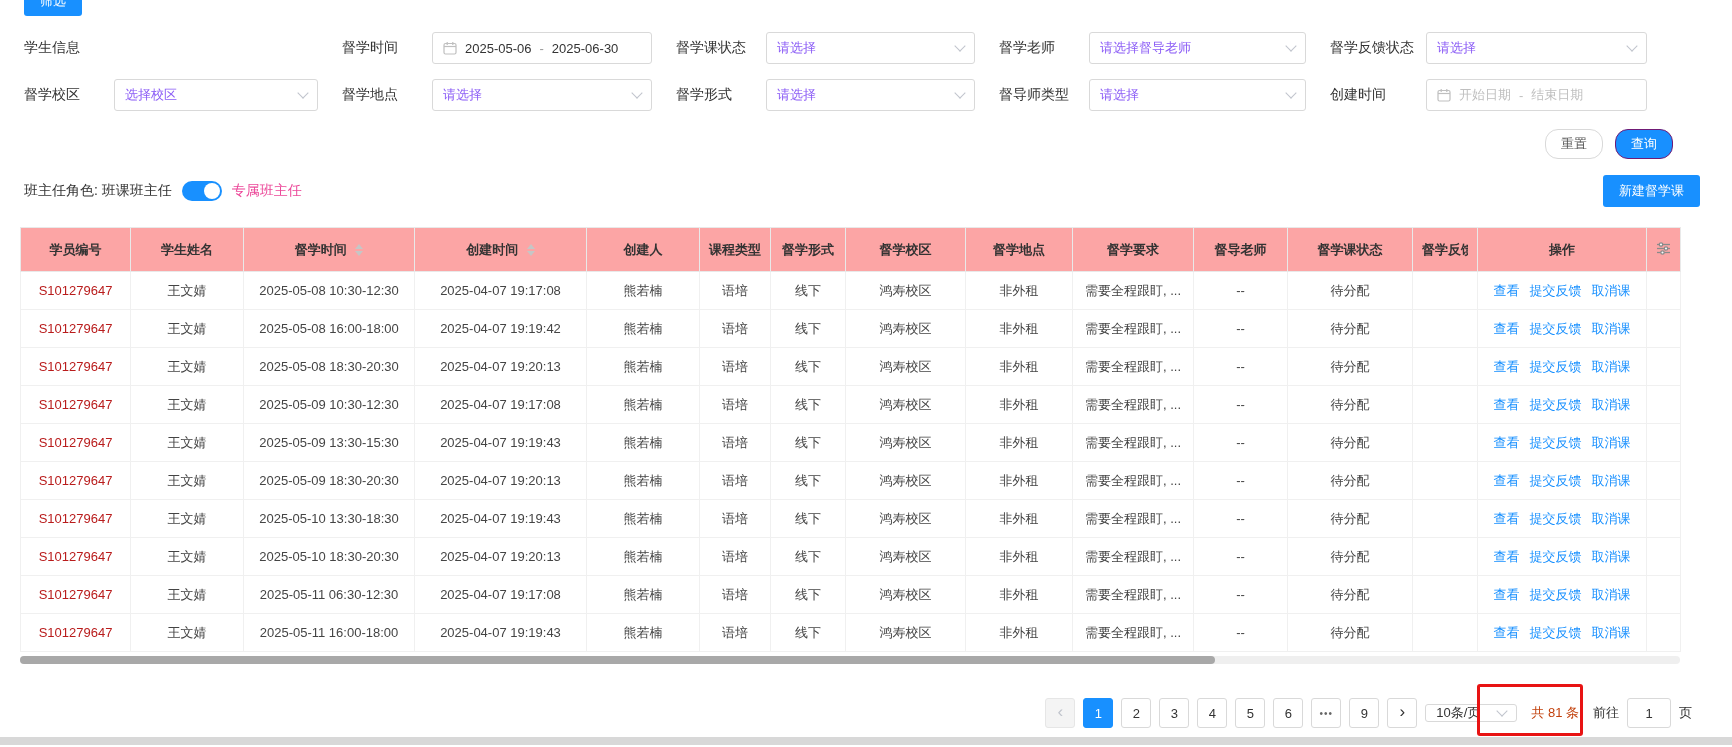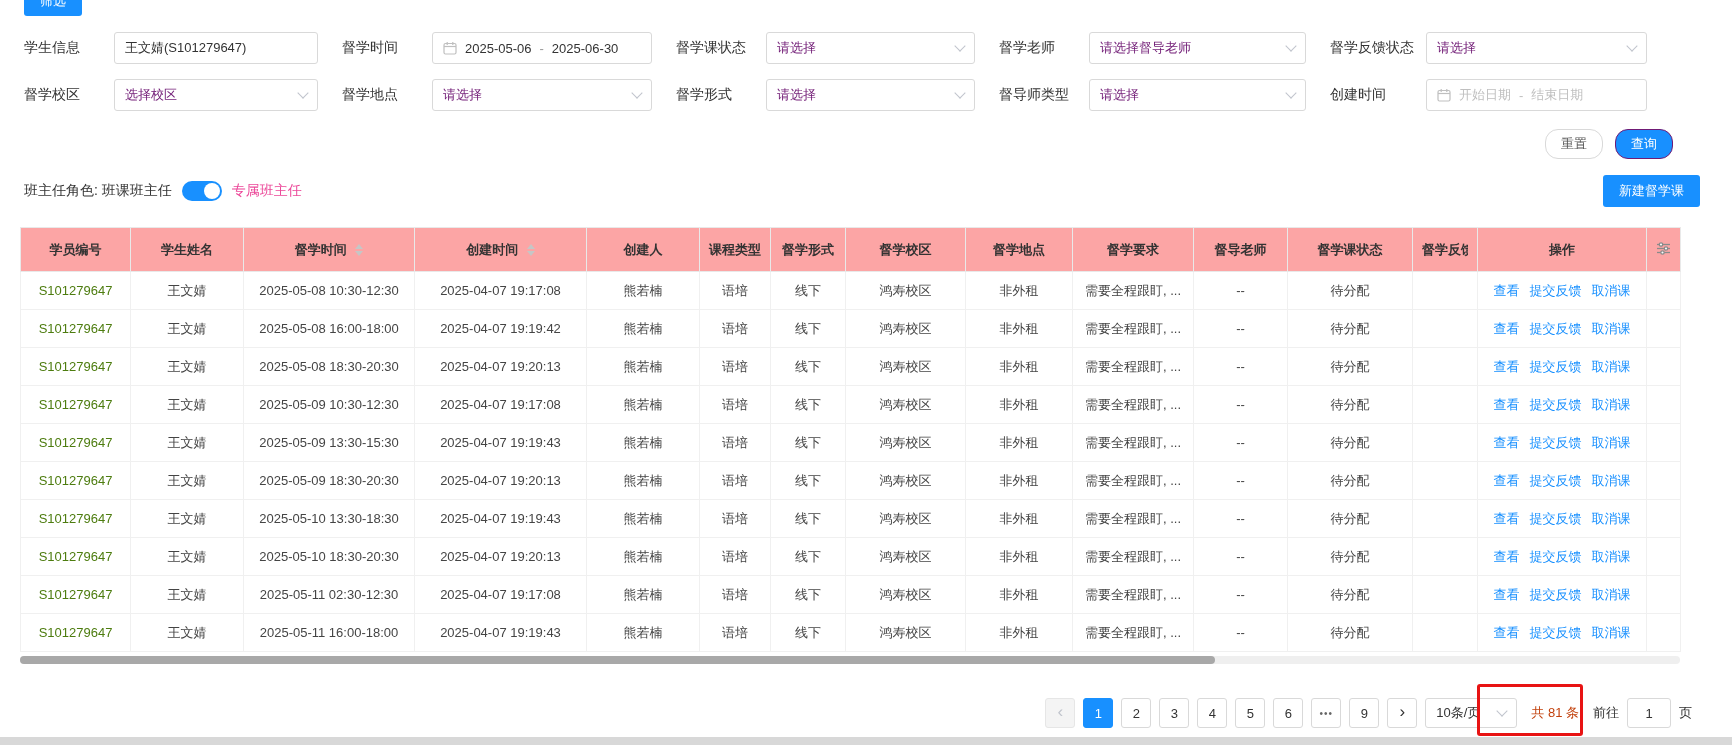--- a/index.html
+++ b/index.html
@@ -27,21 +27,21 @@
   .f-item { display:flex; align-items:center; min-width:0; }
   .f-label { flex:none; width:90px; font-size:14px; color:#333; }
   .f-item.wide-label .f-label { width:96px; }
   .control {
     height:32px; border:1px solid #d9d9d9; border-radius:3px; background:#fff;
     display:flex; align-items:center; padding:0 10px; font-size:13px;
     flex:1; margin-right:24px; min-width:0; color:#333;
   }
   .f-item.wide-label .control { margin-right:40px; }
   input.control { font-family:inherit; }
-  .placeholder { color:#701a75; white-space:nowrap; overflow:hidden; }
+  .placeholder { color:#8b5cf6; white-space:nowrap; overflow:hidden; }
   .chevron {
     width:8px; height:8px; border-right:1.4px solid #c0c4cc; border-bottom:1.4px solid #c0c4cc;
     transform:rotate(45deg); margin-top:-4px; margin-left:auto; flex:none;
   }
   .cal-icon { display:flex; align-items:center; margin-right:8px; flex:none; }
   .date-val { white-space:nowrap; }
   .date-sep { margin:0 8px; color:#999; }
   .daterange.empty .date-val, .daterange.empty .date-sep { color:#bfbfbf; }
 
   .filter-actions {
@@ -67,21 +67,21 @@
   .table-area { margin:20px 0 0 20px; width:1660px; }
   table.data-table { border-collapse:collapse; table-layout:fixed; width:1660px; border:1px solid #ebebeb; }
   .data-table th {
     background:#fca5a5; height:44px; font-size:13px; font-weight:700; color:#333;
     border:1px solid #e9e9e9; text-align:center; padding:0 6px; white-space:nowrap; overflow:hidden;
   }
   .data-table td {
     height:38px; font-size:13px; color:#444; border:1px solid #f0f0f0;
     text-align:center; padding:0 8px; white-space:nowrap; overflow:hidden; background:#fff;
   }
-  .data-table td.link { color:#4d7c0f; cursor:pointer; }
+  .data-table td.link { color:#b91c1c; cursor:pointer; }
   .data-table td.ops { border-left:1px solid #b91c1c; }
   .data-table td.ops a { color:#1890ff; margin:0 5px; cursor:pointer; text-decoration:none; }
   .sorters { display:inline-flex; flex-direction:column; margin-left:5px; vertical-align:middle; }
   .caret { width:0; height:0; border-left:4px solid transparent; border-right:4px solid transparent; }
   .caret.up { border-bottom:5px solid #c6c6c6; margin-bottom:2px; }
   .caret.down { border-top:5px solid #c6c6c6; }
   .clip-label { display:inline-block; max-width:46px; overflow:hidden; white-space:nowrap; vertical-align:middle; }
   th.settings-col { padding:0; }
 
   .h-scroll { margin-top:4px; width:1660px; height:8px; background:#efefef; border-radius:4px; position:relative; }
@@ -95,21 +95,21 @@
   .pages { display:flex; gap:8px; }
   .page-btn {
     min-width:30px; height:30px; border:1px solid #d9d9d9; border-radius:3px; background:#fff;
     color:#333; font-size:13px; font-family:inherit; display:flex; align-items:center; justify-content:center;
     cursor:pointer; padding:0 4px;
   }
   .page-btn.active { background:#1890ff; border-color:#1890ff; color:#fff; }
   .page-btn.disabled { background:#f4f4f4; border-color:#e6e6e6; color:#c0c4cc; }
   .page-btn.arrow { font-size:17px; padding-bottom:2px; }
   .page-btn.ellipsis { color:#666; font-size:10px; letter-spacing:1px; }
-  .page-size { flex:none; width:92px; margin:0; height:30px; }
+  .page-size { flex:none; width:92px; margin:0; height:18px; }
   .total-count { color:#c2410c; margin:0 6px; white-space:nowrap; }
   .goto-label, .goto-suffix { color:#333; }
   .goto-input {
     width:44px; height:30px; border:1px solid #d9d9d9; border-radius:3px; text-align:center;
     font-size:13px; font-family:inherit; color:#333;
   }
 
   
   .red-annotation {
     position:absolute; left:1477px; top:684px; width:106px; height:52px;
@@ -123,21 +123,20 @@
 <body>
 
 <div class="page">
 
   <button class="top-btn">筛选</button>
 
   <div class="filters">
     <div class="filter-grid">
       <div class="f-item">
         <span class="f-label">学生信息</span>
-        <input class="control" type="text" value="王文婧(S101279647)" style="">
       </div>
       <div class="f-item">
         <span class="f-label">督学时间</span>
         <div class="control daterange">
           <span class="cal-icon">
               <svg width="14" height="14" viewBox="0 0 14 14">
                 <rect x="1" y="2.5" width="12" height="10.5" rx="1.5" fill="none" stroke="#bfbfbf" stroke-width="1.2"></rect>
                 <line x1="1" y1="5.5" x2="13" y2="5.5" stroke="#bfbfbf" stroke-width="1.2"></line>
                 <line x1="4.2" y1="1" x2="4.2" y2="4" stroke="#bfbfbf" stroke-width="1.2"></line>
                 <line x1="9.8" y1="1" x2="9.8" y2="4" stroke="#bfbfbf" stroke-width="1.2"></line>
@@ -427,21 +426,21 @@
             <td>需要全程跟盯, ...</td>
             <td>--</td>
             <td>待分配</td>
             <td></td>
             <td class="ops"><a>查看</a><a>提交反馈</a><a>取消课</a></td>
             <td></td>
           </tr>
           <tr>
             <td class="link">S101279647</td>
             <td>王文婧</td>
-            <td>2025-05-11 02:30-12:30</td>
+            <td>2025-05-11 06:30-12:30</td>
             <td>2025-04-07 19:17:08</td>
             <td>熊若楠</td>
             <td>语培</td>
             <td>线下</td>
             <td>鸿寿校区</td>
             <td>非外租</td>
             <td>需要全程跟盯, ...</td>
             <td>--</td>
             <td>待分配</td>
             <td></td>

